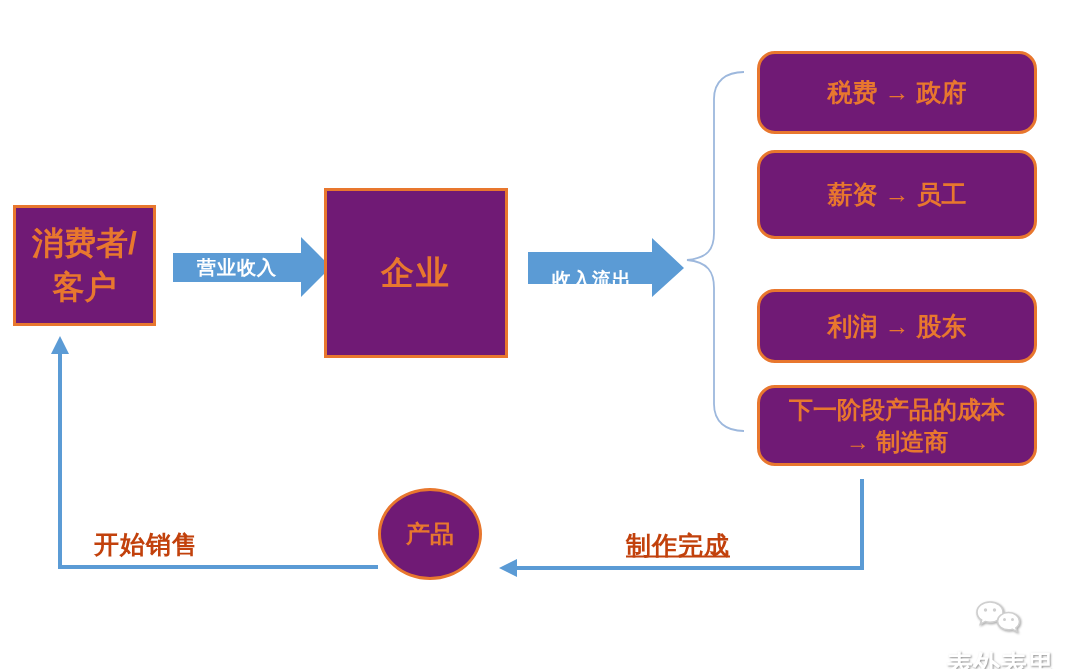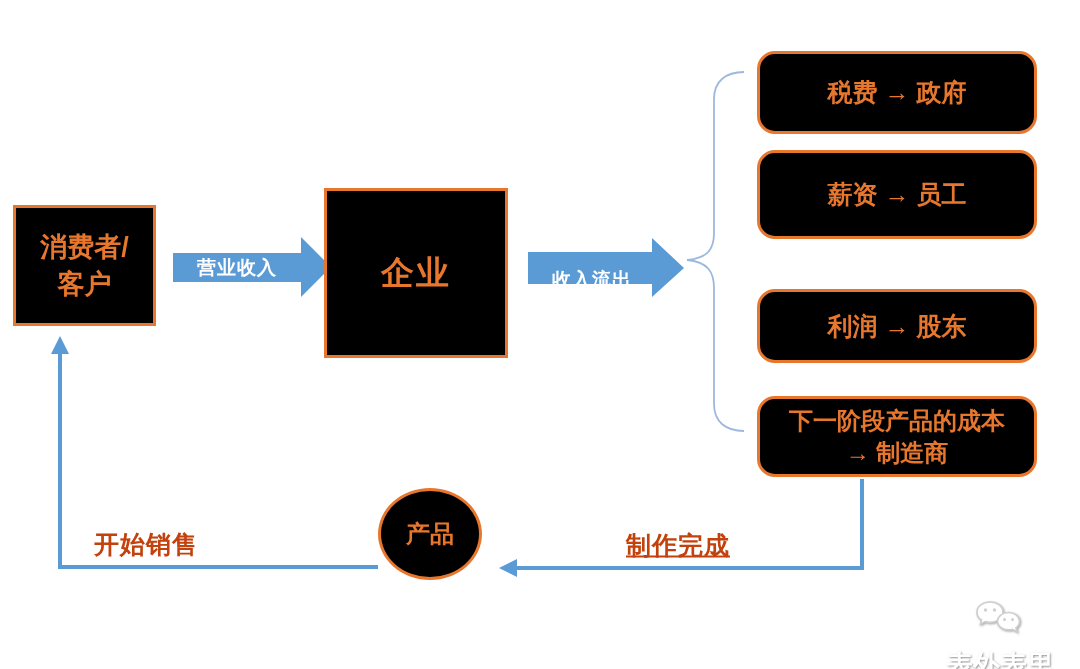--- a/index.html
+++ b/index.html
@@ -3,30 +3,30 @@
 <meta charset="utf-8">
 <style>
   html,body{margin:0;padding:0;background:#fff;}
   .canvas{
     position:relative;width:1080px;height:669px;background:#ffffff;overflow:hidden;
     font-family:"Liberation Sans","DejaVu Sans",sans-serif;
   }
   .layer{position:absolute;left:0;top:0;width:1080px;height:669px;}
   .node{
     position:absolute;display:flex;align-items:center;justify-content:center;
-    text-align:center;color:#E8772E;font-weight:bold;background:#000000;
+    text-align:center;color:#E8772E;font-weight:bold;background:#701a75;
     border:3px solid #E8772E;box-sizing:content-box;
   }
-  .node-consumer{left:13px;top:205px;width:137px;height:115px;font-size:27px;line-height:1.35;}
+  .node-consumer{left:13px;top:205px;width:137px;height:115px;font-size:32px;line-height:1.35;}
   .node-enterprise{left:324px;top:188px;width:178px;height:164px;font-size:33px;letter-spacing:2px;}
   .out-box{left:757px;width:274px;border-radius:18px;font-size:25px;}
   .out-box-1{top:51px;height:77px;}
   .out-box-2{top:150px;height:83px;}
   .out-box-3{top:289px;height:68px;align-items:center;}
-  .out-box-4{top:396px;height:75px;font-size:24px;line-height:1.3;}
+  .out-box-4{top:385px;height:75px;font-size:24px;line-height:1.3;}
   .node-product{left:378px;top:488px;width:98px;height:86px;border-radius:50%;font-size:24px;}
   .two-line span{display:block;}
   .arrow-label{
     position:absolute;transform:translate(-50%,-50%);color:#FFFFFF;
     font-size:19px;font-weight:bold;white-space:nowrap;letter-spacing:1px;
   }
   .arrow-label-revenue{left:237px;top:268px;}
   .arrow-label-outflow{left:592px;top:280px;}
   .flow-label{
     position:absolute;transform:translate(-50%,-50%);color:#c2410c;

